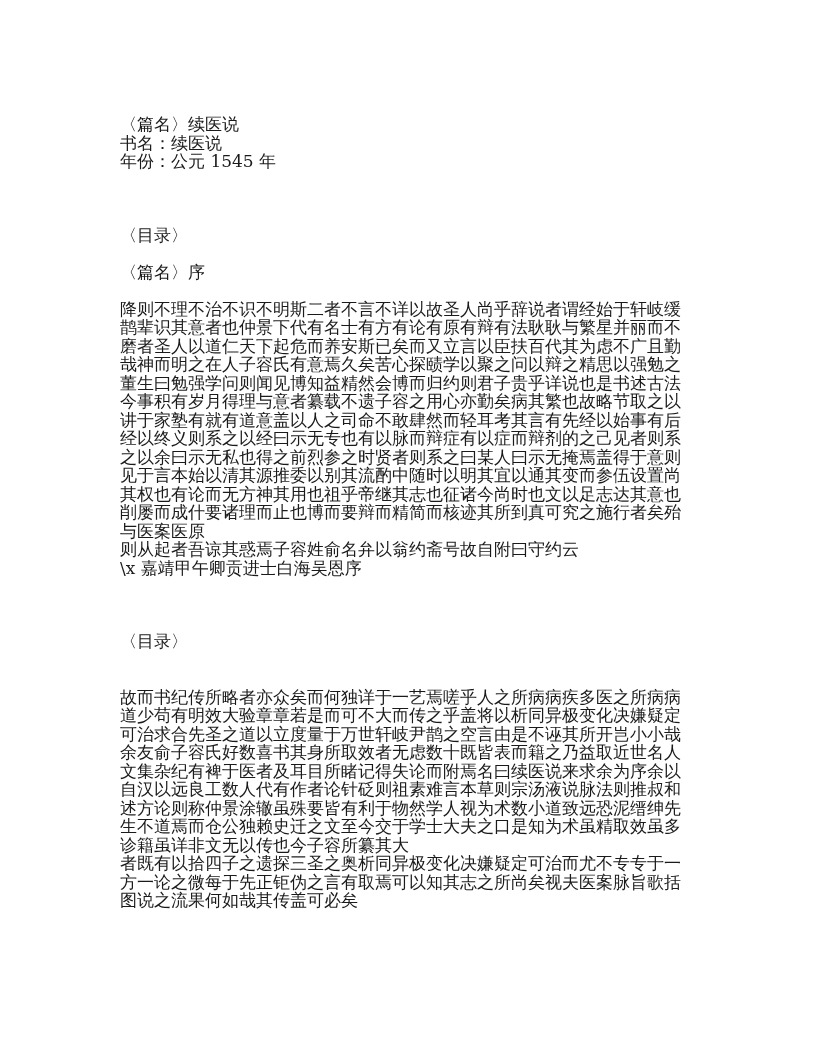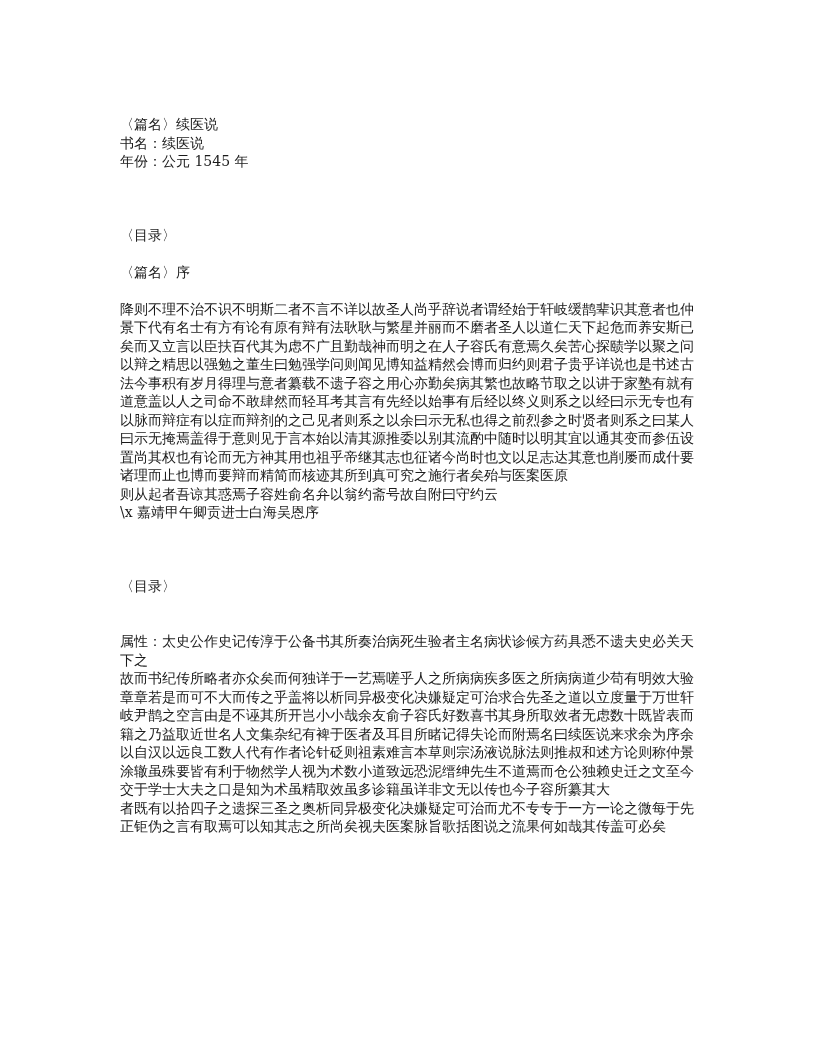--- a/index.html
+++ b/index.html
@@ -1,19 +1,19 @@
 <!DOCTYPE html>
 <html><head>
 <meta charset="utf-8">
 <style>
   html, body { margin: 0; padding: 0; background: #ffffff; }
   body { width: 816px; height: 1056px; position: relative; overflow: hidden;
          font-family: "DejaVu Serif", "Liberation Serif", serif; color: #1a1a1a; }
   .page { position: absolute; left: 120px; top: 115px; width: 576px;
-          font-size: 14px; line-height: 18.5px; }
+          font-size: 17px; line-height: 18.5px; }
   .line { white-space: nowrap; overflow: visible; }
   .para { white-space: normal; word-break: break-all; }
   .gap1 { height: 18.5px; }
   .gap3 { height: 55px; }
 </style>
 </head>
 <body>
 
 <div class="page">
   <div class="line">〈篇名〉续医说</div>
@@ -28,16 +28,15 @@
   <div class="gap1"></div>
   <div class="para">降则不理不治不识不明斯二者不言不详以故圣人尚乎辞说者谓经始于轩岐缓鹊辈识其意者也仲景下代有名士有方有论有原有辩有法耿耿与繁星并丽而不磨者圣人以道仁天下起危而养安斯已矣而又立言以臣扶百代其为虑不广且勤哉神而明之在人子容氏有意焉久矣苦心探赜学以聚之问以辩之精思以强勉之董生曰勉强学问则闻见博知益精然会博而归约则君子贵乎详说也是书述古法今事积有岁月得理与意者纂载不遗子容之用心亦勤矣病其繁也故略节取之以讲于家塾有就有道意盖以人之司命不敢肆然而轻耳考其言有先经以始事有后经以终义则系之以经曰示无专也有以脉而辩症有以症而辩剂的之己见者则系之以余曰示无私也得之前烈参之时贤者则系之曰某人曰示无掩焉盖得于意则见于言本始以清其源推委以别其流酌中随时以明其宜以通其变而参伍设置尚其权也有论而无方神其用也祖乎帝继其志也征诸今尚时也文以足志达其意也削屡而成什要诸理而止也博而要辩而精简而核迹其所到真可究之施行者矣殆与医案医原</div>
   <div class="para">则从起者吾谅其惑焉子容姓俞名弁以翁约斋号故自附曰守约云</div>
   <div class="line">\x 嘉靖甲午卿贡进士白海吴恩序</div>
 
   <div class="gap3"></div>
 
   <div class="line">〈目录〉</div>
   <div class="gap1"></div>
   <div class="gap1"></div>
-  <div class="para">属性：太史公作史记传淳于公备书其所奏治病死生验者主名病状诊候方药具悉不遗夫史必关天下之</div>
   <div class="para">故而书纪传所略者亦众矣而何独详于一艺焉嗟乎人之所病病疾多医之所病病道少苟有明效大验章章若是而可不大而传之乎盖将以析同异极变化决嫌疑定可治求合先圣之道以立度量于万世轩岐尹鹊之空言由是不诬其所开岂小小哉余友俞子容氏好数喜书其身所取效者无虑数十既皆表而籍之乃益取近世名人文集杂纪有裨于医者及耳目所睹记得失论而附焉名曰续医说来求余为序余以自汉以远良工数人代有作者论针砭则祖素难言本草则宗汤液说脉法则推叔和述方论则称仲景涂辙虽殊要皆有利于物然学人视为术数小道致远恐泥缙绅先生不道焉而仓公独赖史迁之文至今交于学士大夫之口是知为术虽精取效虽多诊籍虽详非文无以传也今子容所纂其大</div>
   <div class="para">者既有以拾四子之遗探三圣之奥析同异极变化决嫌疑定可治而尤不专专于一方一论之微每于先正钜伪之言有取焉可以知其志之所尚矣视夫医案脉旨歌括图说之流果何如哉其传盖可必矣</div>
 </div>
 
 </body></html>

